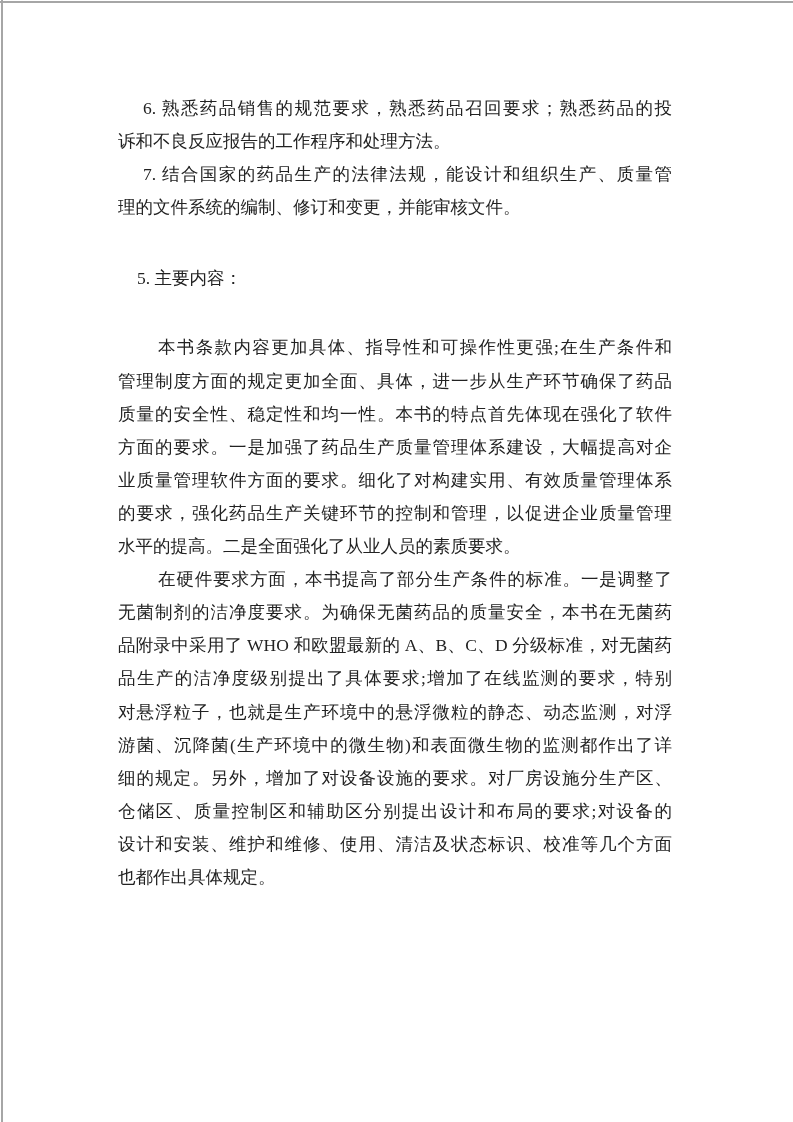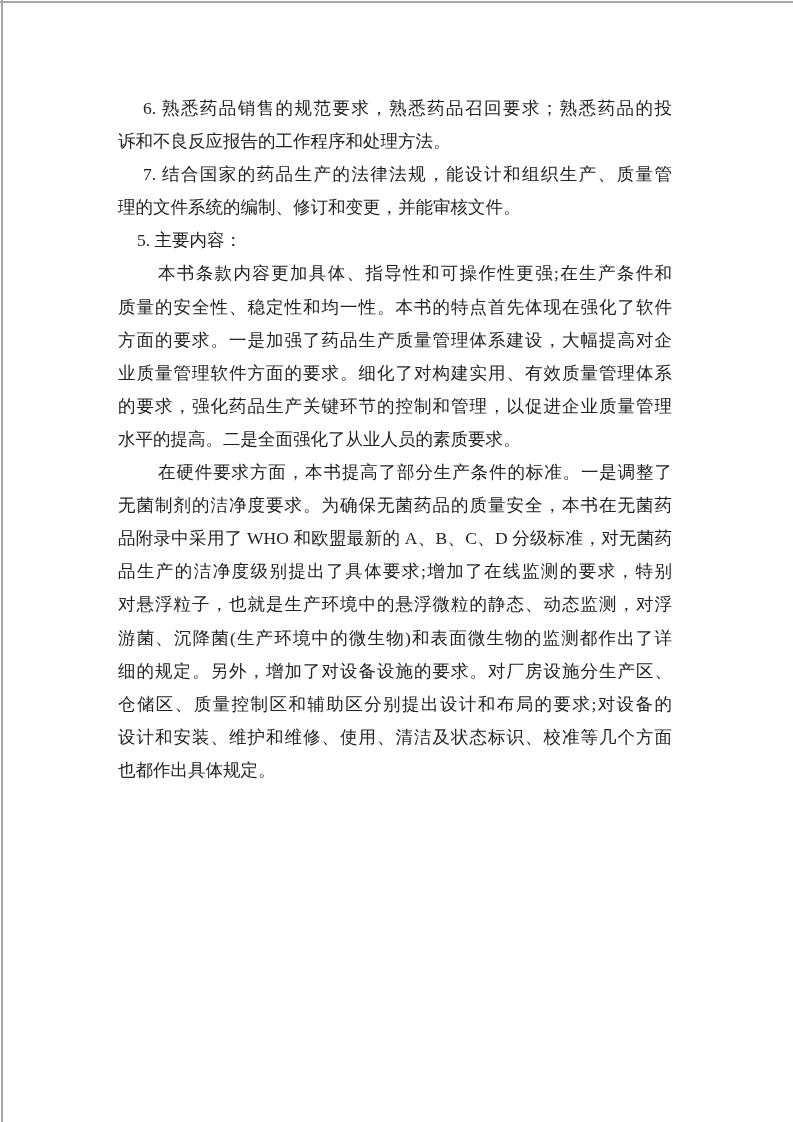--- a/index.html
+++ b/index.html
@@ -62,24 +62,25 @@
   <div class="doc-body">
       <div class="paragraph">
         <div class="text-line justified" style="padding-left: 25px;">6. 熟悉药品销售的规范要求，熟悉药品召回要求；熟悉药品的投</div>
         <div class="text-line last-line">诉和不良反应报告的工作程序和处理方法。</div>
       </div>
       <div class="paragraph">
         <div class="text-line justified" style="padding-left: 25px;">7. 结合国家的药品生产的法律法规，能设计和组织生产、质量管</div>
         <div class="text-line last-line">理的文件系统的编制、修订和变更，并能审核文件。</div>
       </div>
       <div class="paragraph">
-        <div class="text-line last-line" style="padding-left: 19px;">5. 主要内容：</div>
+        <div class="text-line last-line" style="padding-left: 19px; margin-top: 38px;">5. 主要内容：</div>
       </div>
       <div class="paragraph">
-        <div class="text-line justified" style="padding-left: 40px;">本书条款内容更加具体、指导性和可操作性更强;在生产条件和</div>
+        <div class="text-line justified" style="padding-left: 40px; margin-top: 36px;">本书条款内容更加具体、指导性和可操作性更强;在生产条件和</div>
+        <div class="text-line justified">管理制度方面的规定更加全面、具体，进一步从生产环节确保了药品</div>
         <div class="text-line justified">质量的安全性、稳定性和均一性。本书的特点首先体现在强化了软件</div>
         <div class="text-line justified">方面的要求。一是加强了药品生产质量管理体系建设，大幅提高对企</div>
         <div class="text-line justified">业质量管理软件方面的要求。细化了对构建实用、有效质量管理体系</div>
         <div class="text-line justified">的要求，强化药品生产关键环节的控制和管理，以促进企业质量管理</div>
         <div class="text-line last-line">水平的提高。二是全面强化了从业人员的素质要求。</div>
       </div>
       <div class="paragraph">
         <div class="text-line justified" style="padding-left: 40px; font-family: Liberation Serif, serif;">在硬件要求方面，本书提高了部分生产条件的标准。一是调整了</div>
         <div class="text-line justified">无菌制剂的洁净度要求。为确保无菌药品的质量安全，本书在无菌药</div>
         <div class="text-line justified">品附录中采用了 WHO 和欧盟最新的 A、B、C、D 分级标准，对无菌药</div>

